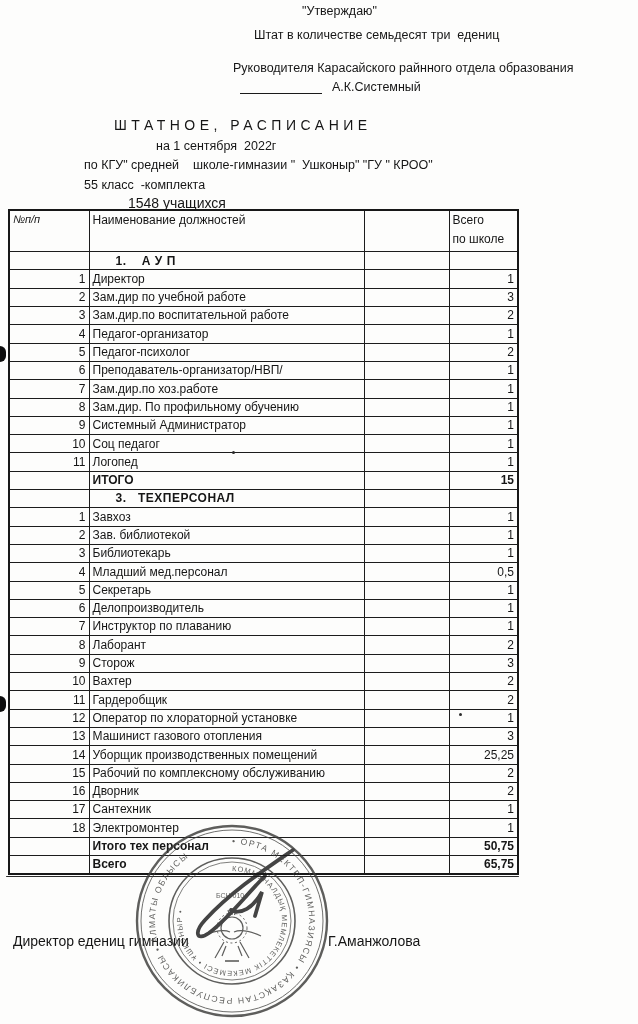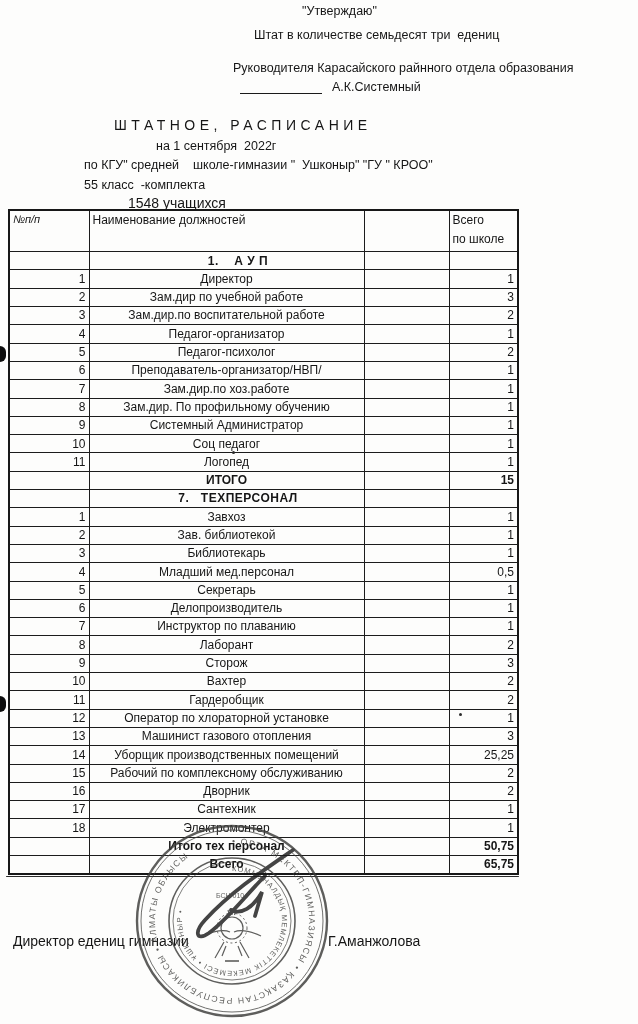--- a/index.html
+++ b/index.html
@@ -50,21 +50,21 @@
   }
   table.staff{border:2.2px solid #181818;}
   table.staff thead th{
     height:34px;vertical-align:top;text-align:left;
     font-weight:normal;padding-top:3px;
   }
   .hdr-num{font-style:italic;font-size:11px;}
   .hdr-total div{margin-bottom:6px;}
   table.staff tbody tr{height:18.3px;}
   td.col-num{text-align:right;padding-right:3px;}
-  td.col-name{text-align:center;padding-left:4px;white-space:pre;}
+  td.col-name{text-align:left;padding-left:4px;white-space:pre;}
   td.col-value{text-align:right;padding-right:4px;}
   tr.section td.col-name{font-weight:bold;padding-left:26px;letter-spacing:0.5px;}
   tr.total td{font-weight:bold;}
 
   .ghost-line{
     position:absolute;left:6px;top:876px;width:513px;height:0;
     border-top:1.8px solid #2a2a2a;border-radius:2px;
   }
 
   
@@ -199,21 +199,21 @@
           <td class="col-value">1</td>
         </tr>
         <tr class="total">
           <td class="col-num"></td>
           <td class="col-name">ИТОГО</td>
           <td class="col-blank"></td>
           <td class="col-value">15</td>
         </tr>
         <tr class="section">
           <td class="col-num"></td>
-          <td class="col-name">7.   ТЕХПЕРСОНАЛ</td>
+          <td class="col-name">3.   ТЕХПЕРСОНАЛ</td>
           <td class="col-blank"></td>
           <td class="col-value"></td>
         </tr>
         <tr class="item">
           <td class="col-num">1</td>
           <td class="col-name">Завхоз</td>
           <td class="col-blank"></td>
           <td class="col-value">1</td>
         </tr>
         <tr class="item">

